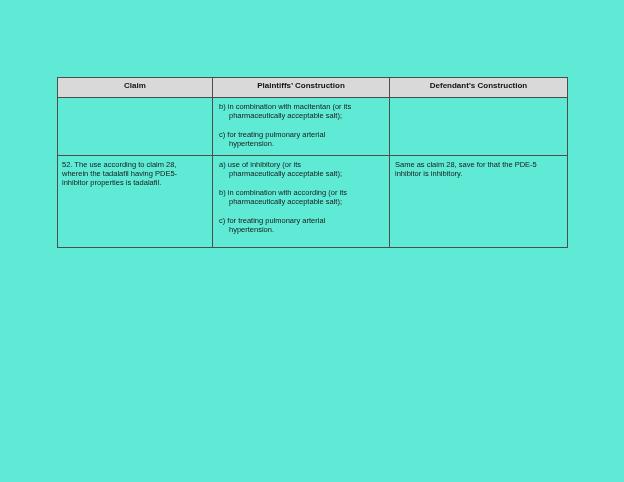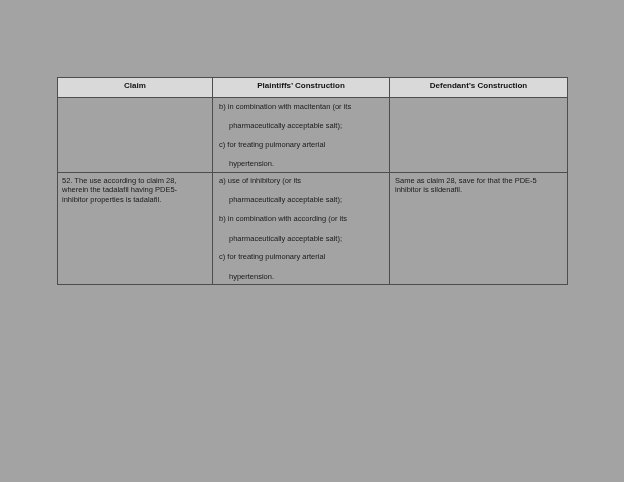--- a/index.html
+++ b/index.html
@@ -1,20 +1,20 @@
 <!DOCTYPE html>
 <html><head>
 <meta charset="utf-8">
 <style>
   html, body { margin: 0; padding: 0; background: #ffffff; }
   .page {
     position: relative;
     width: 624px;
     height: 482px;
-    background: #a3a3a3;
+    background: #5eead4;
     font-family: "Liberation Sans", sans-serif;
     color: #1a1a1a;
     overflow: hidden;
   }
   table.cc-table {
     position: absolute;
     left: 57px;
     top: 77px;
     width: 510px;
     border-collapse: collapse;
@@ -36,21 +36,21 @@
     height: 20px;
     padding: 2.5px 2px 2px 2px;
     color: #111111;
   }
   tr.body-row-1 td { height: 58px; }
   tr.body-row-2 td { height: 92px; }
   td.col-claim     { padding: 3.5px 3px 3px 4px; }
   td.col-plaintiff { padding: 3.5px 3px 3px 6px; }
   td.col-defendant { padding: 3.5px 3px 3px 5px; }
   .ln { white-space: nowrap; }
-  .ln.cont { margin-left: 10px; margin-top: 10px; }
+  .ln.cont { margin-left: 10px; }
   .para + .para { margin-top: 9.4px; }
   .page-number {
     position: absolute;
     left: 0;
     right: 0;
     top: 415px;
     text-align: center;
     font-size: 8px;
     color: #2b2b2b;
   }
@@ -106,21 +106,21 @@
             <div class="ln cont">pharmaceutically acceptable salt);</div>
           </div>
           <div class="para">
             <div class="ln">c) for treating pulmonary arterial</div>
             <div class="ln cont">hypertension.</div>
           </div>
         </td>
         <td class="col-defendant">
           <div class="para">
             <div class="ln">Same as claim 28, save for that the PDE-5</div>
-            <div class="ln">inhibitor is sildenafil.</div>
+            <div class="ln">inhibitor is inhibitory.</div>
           </div>
         </td>
       </tr>
     </tbody>
   </table>
 
 
 </div>
 
 </body></html>

